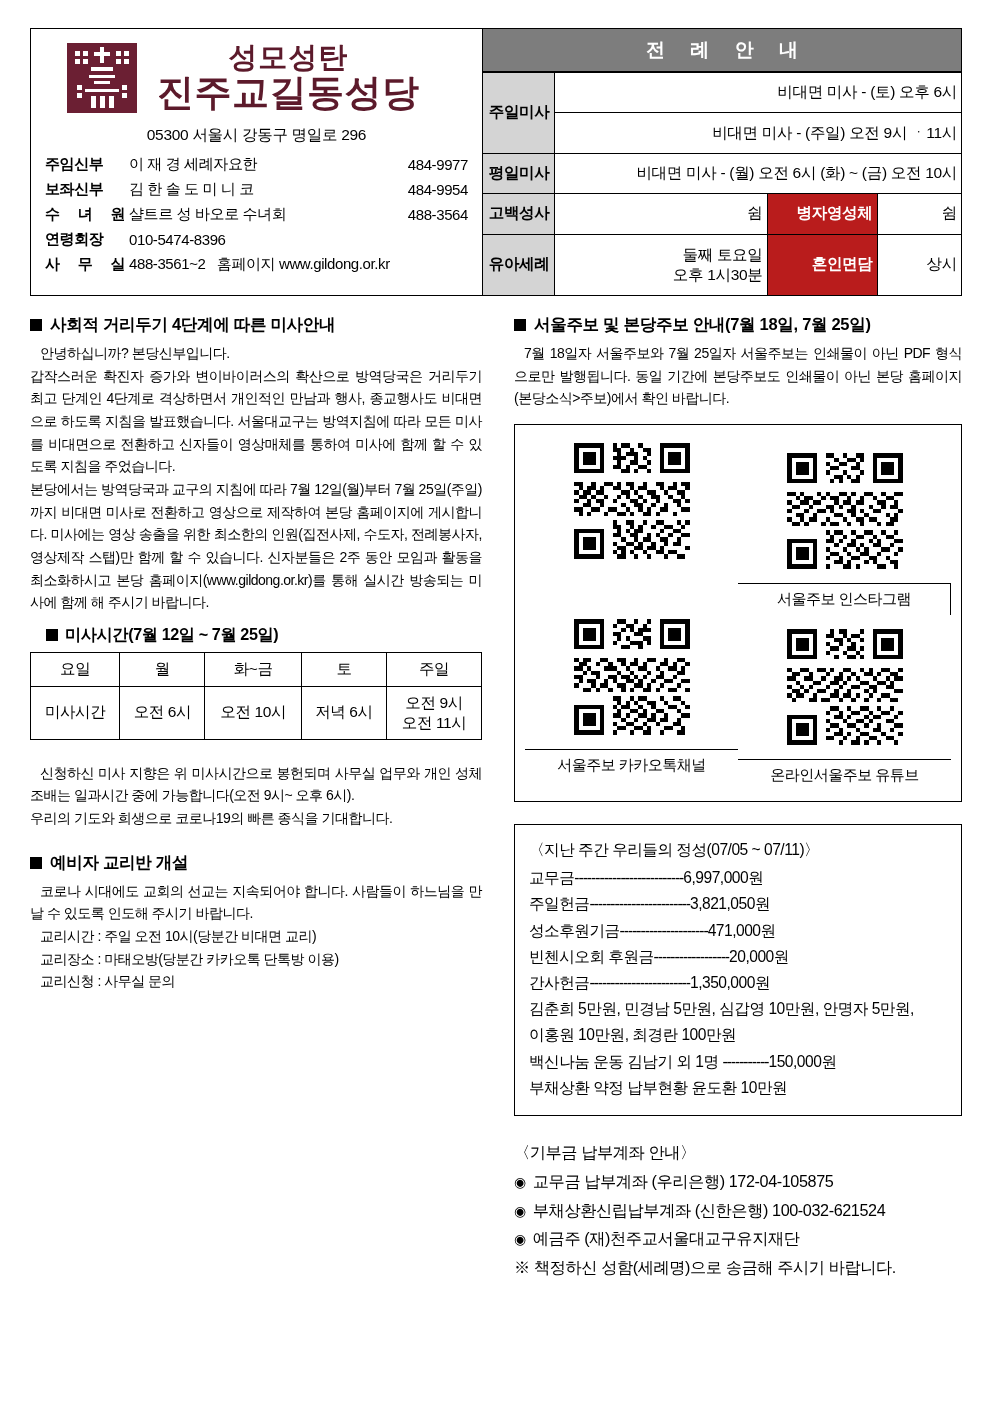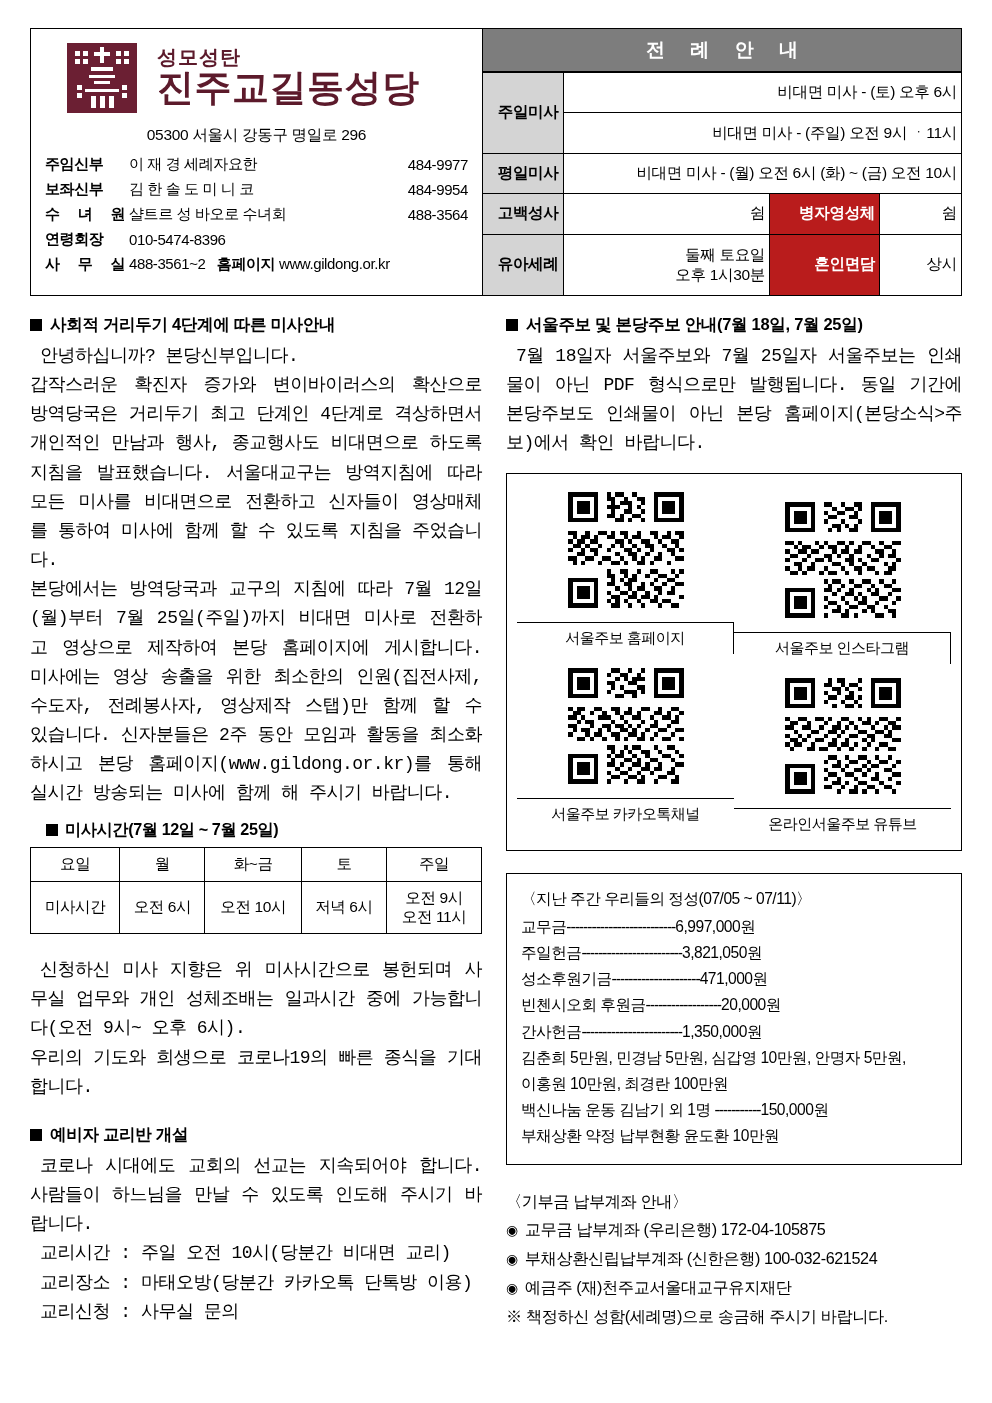--- a/index.html
+++ b/index.html
@@ -43,25 +43,26 @@
     width: 82px;
     height: 78px;
     position: relative;
   }
   .church-names {
     display: flex;
     flex-direction: column;
     justify-content: center;
   }
   .church-sub {
-    font-size: 20px;
+    font-size: 29px;
     font-weight: bold;
     letter-spacing: 1px;
     color: #5c1a2b;
     line-height: 1.05;
+    text-align: center;
   }
   .church-main {
     font-size: 37px;
     font-weight: bold;
     letter-spacing: 0.5px;
     color: #5c1a2b;
     line-height: 1.1;
   }
   .address {
     text-align: center;
@@ -77,21 +78,21 @@
   }
   .contact-table td {
     padding: 3px 2px;
     white-space: nowrap;
     letter-spacing: -0.4px;
   }
   .ct-label { font-weight: bold; width: 84px; text-align: justify; text-align-last: justify; padding-right:6px;}
   .ct-name  { text-align: left; padding-left: 6px;}
   .ct-tel   { text-align: right; padding-right: 8px; }
   .ct-wide  { text-align: left; }
-  .ct-home  { font-weight: bold; }
+  .ct-home  { font-weight: normal; }
 
   
   .header-right {
     flex: 1;
     display: flex;
     flex-direction: column;
   }
   .mass-title {
     background: #7d7d7d;
     color: #fff;
@@ -110,36 +111,36 @@
   }
   table.mass td {
     border: 1px solid #000;
     text-align: right;
     padding: 7px 4px;
     letter-spacing: -0.3px;
   }
   table.mass td.lbl {
     background: #d4d4d4;
     font-weight: bold;
-    width: 80px;
+    width: 71px;
   }
   table.mass td.lbl-dark {
     background: #b91c1c;
     color: #fff;
     font-weight: bold;
     width: 110px;
   }
   table.mass tr td:first-child { border-left: none; }
   table.mass tr td:last-child { border-right: none; }
   table.mass tr:last-child td { border-bottom: none; }
 
   
   .columns {
     display: flex;
-    gap: 24px;
+    gap: 32px;
     margin-top: 14px;
   }
   .col-left { width: 452px; }
   .col-right { flex: 1; }
 
   .sec-title {
     font-size: 16.5px;
     font-weight: bold;
     margin: 4px 0 6px 0;
     letter-spacing: -0.3px;
@@ -157,26 +158,25 @@
   .sq::after {
     content: "";
     position: absolute;
     left: 2px; top: 2px; right: 2px; bottom: 2px;
     background: #fff;
   }
   .sq-solid { background:#000; }
   .sq-solid::after { background:#000; }
 
   p.body, div.body {
-    font-size: 18px;
+    font-size: 14px;
     line-height: 1.62;
     margin: 0 0 0 0;
     text-align: justify;
     letter-spacing: -0.5px;
-    font-family: Liberation Mono, monospace;
   }
   p.indent { text-indent: 10px; }
 
   
   .mt-title {
     font-size: 16.2px;
     font-weight: bold;
     margin: 10px 0 6px 16px;
     display:flex; align-items:center; gap:7px;
     letter-spacing: -0.4px;
@@ -571,21 +571,20 @@
                 <rect x="17" y="26" width="1" height="1"></rect>
                   <rect x="20" y="26" width="2" height="1"></rect>
                   <rect x="23" y="26" width="2" height="1"></rect>
                 <rect x="11" y="27" width="2" height="1"></rect>
                   <rect x="15" y="27" width="1" height="1"></rect>
                   <rect x="18" y="27" width="1" height="1"></rect>
                 <rect x="22" y="27" width="1" height="1"></rect>
                   <rect x="25" y="27" width="2" height="1"></rect>
               </g>
             </svg>
-            <div class="qr-cap">서울주보 홈페이지</div>
           </div>
 
           <div class="qr-cell left qr-row2" style="margin-top:10px;">
             <svg class="qr-img" viewBox="0 0 29 29" shape-rendering="crispEdges">
               <rect width="29" height="29" fill="#fff"></rect>
               <g fill="#000">
                 <rect x="1" y="1" width="7" height="7"></rect>
                   <rect x="2" y="2" width="5" height="5" fill="#fff"></rect>
                   <rect x="3" y="3" width="3" height="3"></rect>
                 <rect x="21" y="1" width="7" height="7"></rect>

